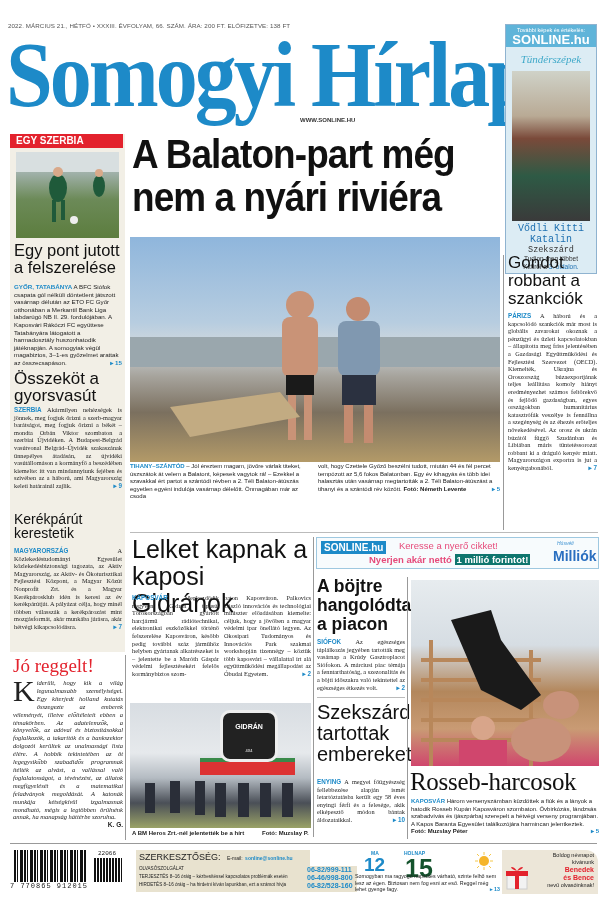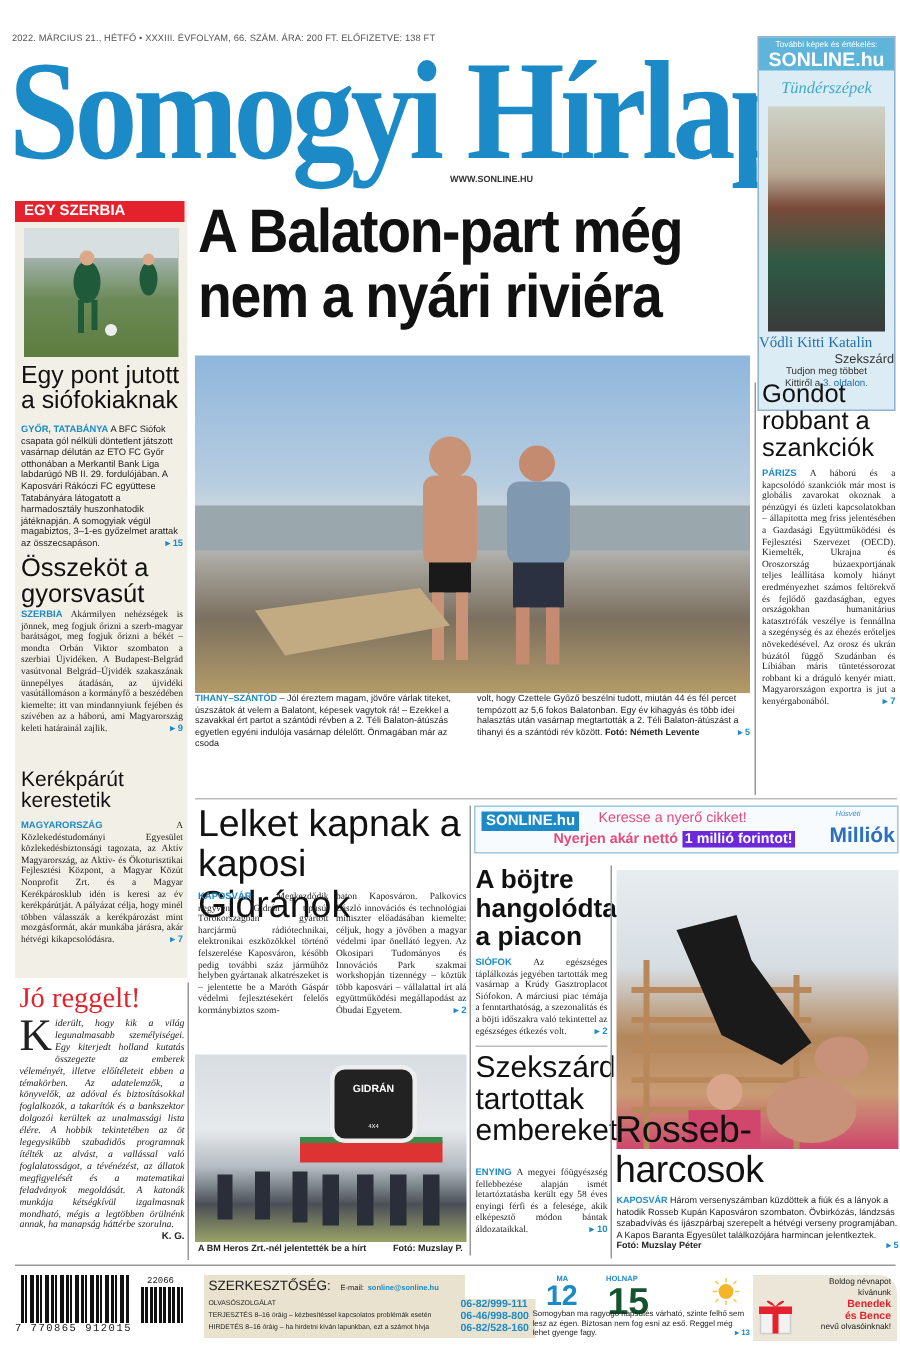--- a/index.html
+++ b/index.html
@@ -7,22 +7,22 @@
 .abs{position:absolute}
 .dateline{left:8px;top:22px;font-size:6.2px;font-family:"Liberation Sans",sans-serif;color:#555;letter-spacing:.1px}
 .masthead{left:6px;top:28px;font-size:84px;font-weight:bold;color:#1d8ac8;font-family:"Liberation Serif",serif;letter-spacing:-3px;line-height:1;transform:scaleY(1.12);transform-origin:top left}
 .weburl{left:300px;top:117px;font-size:6px;font-weight:bold;font-family:"Liberation Sans",sans-serif;color:#333}
 .promo{left:505px;top:24px;width:92px;height:250px;border:1px solid #8fb3d0;background:#dcecf4}
 .promo-top{background:#5fb4d9;color:#fff;text-align:center;font-family:"Liberation Sans",sans-serif}
 .promo-top .t1{font-size:5.5px;padding-top:2px}
 .promo-top .t2{font-size:13px;font-weight:bold;line-height:14px}
 .promo-script{font-style:italic;color:#3fa9c9;text-align:center;font-size:11px;font-family:"Liberation Serif",serif;margin-top:6px}
 .promo-photo{margin:6px 6px 0 6px;height:150px;background:linear-gradient(180deg,#cfd2c8 0%,#b9aa95 30%,#7a4a3a 45%,#2e5a45 70%,#3a3a3a 100%)}
-.promo-name{color:#1d6fb0;text-align:left;font-size:10px;font-family:Liberation Serif, serif;margin-top:2px}
-.promo-city{text-align:right;font-size:8.5px;font-family:Liberation Sans, sans-serif;color:#333}
+.promo-name{color:#1d6fb0;text-align:center;font-size:10px;font-family:Liberation Mono, monospace;margin-top:2px}
+.promo-city{text-align:center;font-size:8.5px;font-family:Liberation Mono, monospace;color:#333}
 .promo-more{text-align:center;font-size:6.5px;font-family:"Liberation Sans",sans-serif;color:#333;line-height:8px}
 .promo-more b{color:#1d6fb0;font-weight:normal}
 .leftcol{left:10px;top:134px;width:115px;height:700px;background:#f2efe6}
 .egy-percben{left:10px;top:134px;width:113px;height:14px;background:#e3222d;color:#fff;font-family:"Liberation Sans",sans-serif;font-weight:bold;font-size:10px;padding-left:6px;line-height:14px}
 .photo-football{left:16px;top:152px;width:103px;height:86px;background:linear-gradient(180deg,#c9d1cf 0%,#9fb0a8 25%,#6c8a58 55%,#5c7d3e 100%)}
 .h-left{font-family:"Liberation Sans",sans-serif;color:#111;line-height:1.02}
 .body-s{font-family:"Liberation Serif",serif;font-size:6.3px;line-height:7.6px;color:#222;text-align:justify}
 .body-sans{font-family:"Liberation Sans",sans-serif;font-size:6.2px;line-height:7.6px;color:#222}
 .kicker{color:#1d8ac8;font-weight:bold;font-family:"Liberation Sans",sans-serif}
 .ref{color:#1d8ac8;font-weight:bold;font-family:"Liberation Sans",sans-serif;float:right}
@@ -31,21 +31,21 @@
 .main-cap{top:463px;width:182px}
 .vline{background:#999;width:1px}
 .hline{background:#bbb;height:1px}
 .lelket-head{left:132px;top:536px;font-family:"Liberation Sans",sans-serif;font-size:25px;line-height:27px;color:#111}
 .gidran-photo{left:130px;top:703px;width:181px;height:125px;background:linear-gradient(180deg,#d8dde2 0%,#e6e9ec 40%,#b4bbc2 60%,#4a4f57 80%,#9aa267 100%)}
 .gidran-logo{left:220px;top:710px;width:58px;height:52px;background:#222;border-radius:10px;border:3px solid #eee}
 .banner{left:316px;top:537px;width:283px;height:32px;border:1px solid #9ec8e0;background:#f7fbfd}
 .bojtre-head{left:317px;top:577px;font-family:"Liberation Sans",sans-serif;font-weight:bold;font-size:17.5px;line-height:19px;color:#111}
 .istallo-head{left:317px;top:702px;font-family:"Liberation Sans",sans-serif;font-size:20px;line-height:21px;color:#111}
 .wrestle-photo{left:411px;top:580px;width:188px;height:186px;background:linear-gradient(180deg,#e7ecef 0%,#d6dde3 35%,#b3875c 60%,#c99b74 80%,#d0466d 100%)}
-.rosseb-head{left:410px;top:740px;font-family:Liberation Sans, sans-serif;font-size:25px;line-height:27px;color:#111;letter-spacing:-.3px}
+.rosseb-head{left:410px;top:768px;font-family:Liberation Serif, serif;font-size:25px;line-height:27px;color:#111;letter-spacing:-.3px}
 .footer-line{left:10px;top:843px;width:587px;height:1px;background:#999}
 .editorial{left:136px;top:850px;width:174px;height:42px;background:#e8e2cf}
 .nameday{left:502px;top:850px;width:96px;height:44px;background:#ece6d8;border-top-right-radius:12px}
 </style>
 </head>
 <body>
 
 <div class="abs dateline">2022. MÁRCIUS 21., HÉTFŐ • XXXIII. ÉVFOLYAM, 66. SZÁM. ÁRA: 200 FT. ELŐFIZETVE: 138 FT</div>
 <div class="abs masthead">Somogyi Hírlap</div>
 <div class="abs weburl">WWW.SONLINE.HU</div>
@@ -70,21 +70,21 @@
     <rect x="0" y="0" width="103" height="20" fill="#d8dfe0"></rect>
     <ellipse cx="42" cy="36" rx="9" ry="14" fill="#1f5a3a"></ellipse>
     <circle cx="42" cy="20" r="5" fill="#d9a98a"></circle>
     <rect x="36" y="48" width="4" height="22" fill="#1f5a3a"></rect>
     <rect x="45" y="48" width="4" height="20" fill="#1f5a3a"></rect>
     <ellipse cx="83" cy="34" rx="6" ry="11" fill="#1f5a3a"></ellipse>
     <circle cx="83" cy="21" r="4" fill="#d9a98a"></circle>
     <circle cx="58" cy="68" r="4" fill="#eee"></circle>
   </svg>
 </div>
-<div class="abs h-left" style="left:14px;top:242px;width:112px;font-size:16.5px">Egy pont jutott a siófokiaknak</div>
+<div class="abs h-left" style="left:14px;top:242px;width:112px;font-size:16.5px">Egy pont jutott a felszerelése</div>
 <div class="abs body-sans" style="left:14px;top:283px;width:108px">
   <span class="kicker">GYŐR, TATABÁNYA</span>
   <span>A BFC Siófok csapata gól nélküli döntetlent játszott vasárnap délután az ETO FC Győr otthonában a Merkantil Bank Liga labdarúgó NB II. 29. fordulójában. A Kaposvári Rákóczi FC együttese Tatabányára látogatott a harmadosztály huszonhatodik játéknapján. A somogyiak végül magabiztos, 3–1-es győzelmet arattak az összecsapáson.</span>
   <span class="ref">▸ 15</span>
 </div>
 
 <div class="abs h-left" style="left:14px;top:370px;width:112px;font-size:17px">Összeköt a gyorsvasút</div>
 <div class="abs body-s" style="left:14px;top:406px;width:108px">
   <span class="kicker">SZERBIA</span>
   <span>Akármilyen nehézségek is jönnek, meg fogjuk őrizni a szerb-magyar barátságot, meg fogjuk őrizni a békét – mondta Orbán Viktor szombaton a szerbiai Újvidéken. A Budapest-Belgrád vasútvonal Belgrád–Újvidék szakaszának ünnepélyes átadásán, az újvidéki vasútállomáson a kormányfő a beszédében kiemelte: itt van mindannyiunk fejében és szívében az a háború, ami Magyarország keleti határainál zajlik.</span>
@@ -178,21 +178,21 @@
 <div class="abs body-sans" style="left:132px;top:830px;font-size:6px;font-weight:bold">A BM Heros Zrt.-nél jelentették be a hírt</div>
 <div class="abs body-sans" style="left:262px;top:830px;font-size:6px;font-weight:bold">Fotó: Muzslay P.</div>
 
 <div class="abs vline" style="left:313px;top:537px;height:300px"></div>
 
 <div class="abs banner">
   <div class="abs" style="left:4px;top:3px;background:#1d8ac8;color:#fff;font-family:'Liberation Sans',sans-serif;font-weight:bold;font-size:10px;padding:1px 3px">SONLINE.hu</div>
   <div class="abs" style="left:82px;top:2px;color:#e64a7a;font-family:'Liberation Sans',sans-serif;font-weight:normal;font-size:9.5px">Keresse a nyerő cikket!</div>
   <div class="abs" style="left:52px;top:16px;color:#e64a7a;font-family:'Liberation Sans',sans-serif;font-weight:bold;font-size:9.5px;white-space:nowrap">
     <span>Nyerjen akár nettó</span>
-    <span style="background:#6d28d9;color:#fff;padding:0 2px">1 millió forintot!</span>
+    <span style="background:#0f766e;color:#fff;padding:0 2px">1 millió forintot!</span>
   </div>
   <div class="abs" style="left:240px;top:2px;color:#3a8fd0;font-size:5px;font-family:'Liberation Sans',sans-serif;font-style:italic">Húsvéti</div>
   <div class="abs" style="left:236px;top:10px;color:#2a6fc0;font-size:14px;font-weight:bold;font-family:'Liberation Sans',sans-serif">Milliók</div>
 </div>
 
 <div class="abs bojtre-head" style="width:92px">A böjtre hangolódtak a piacon</div>
 <div class="abs body-s" style="left:317px;top:638px;width:88px">
   <span class="kicker">SIÓFOK</span>
   <span>Az egészséges táplálkozás jegyében tartották meg vasárnap a Krúdy Gasztroplacot Siófokon. A márciusi piac témája a fenntarthatóság, a szezonalitás és a böjti időszakra való tekintettel az egészséges étkezés volt.</span>
   <span class="ref">▸ 2</span>

